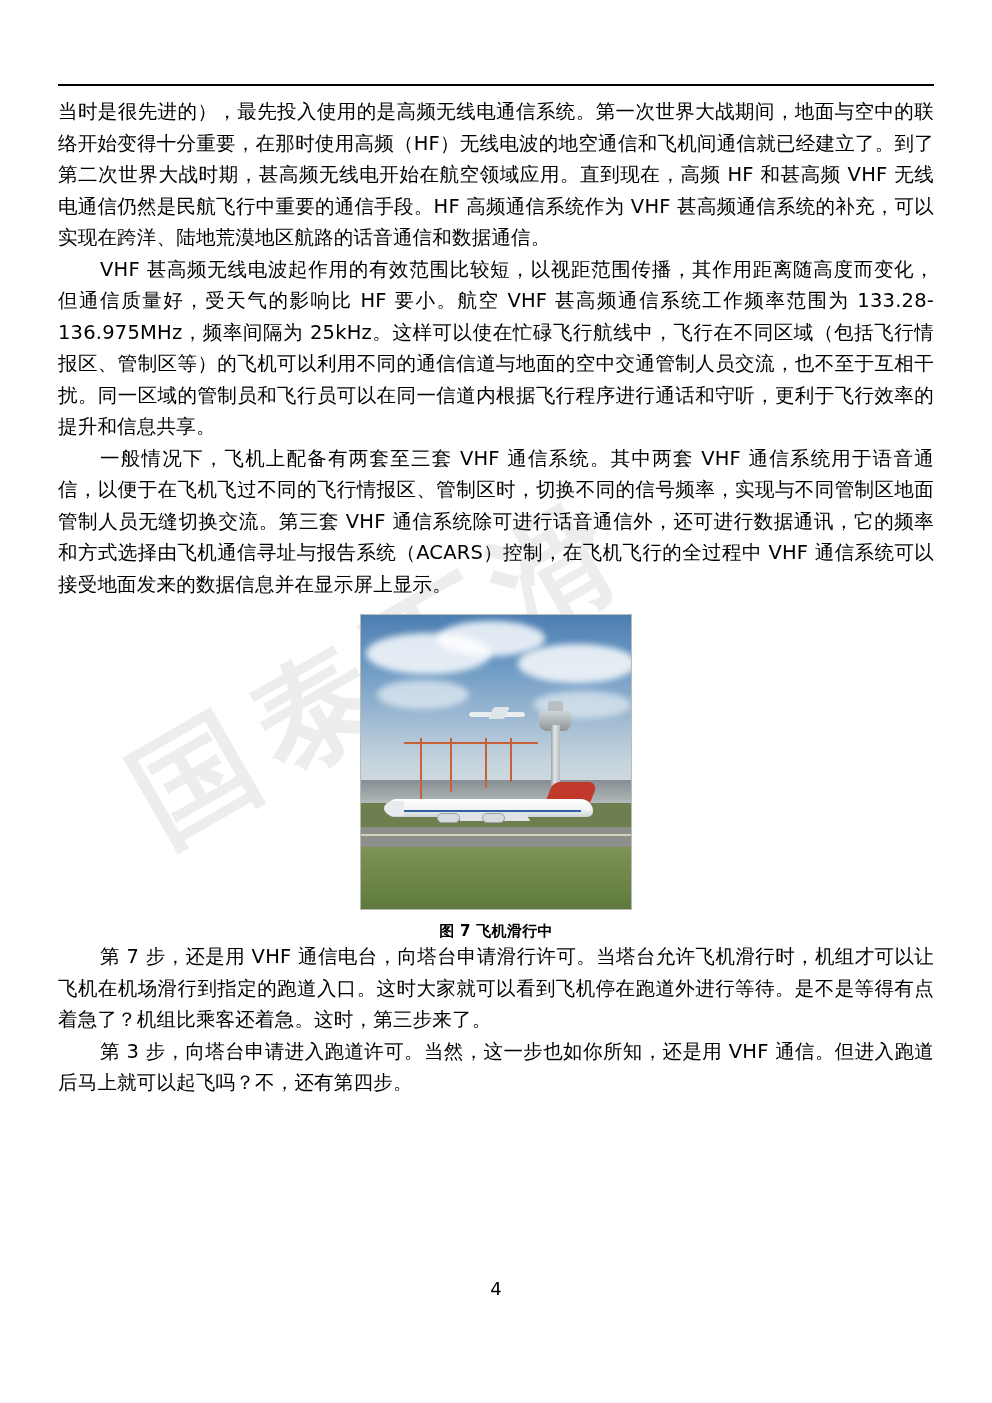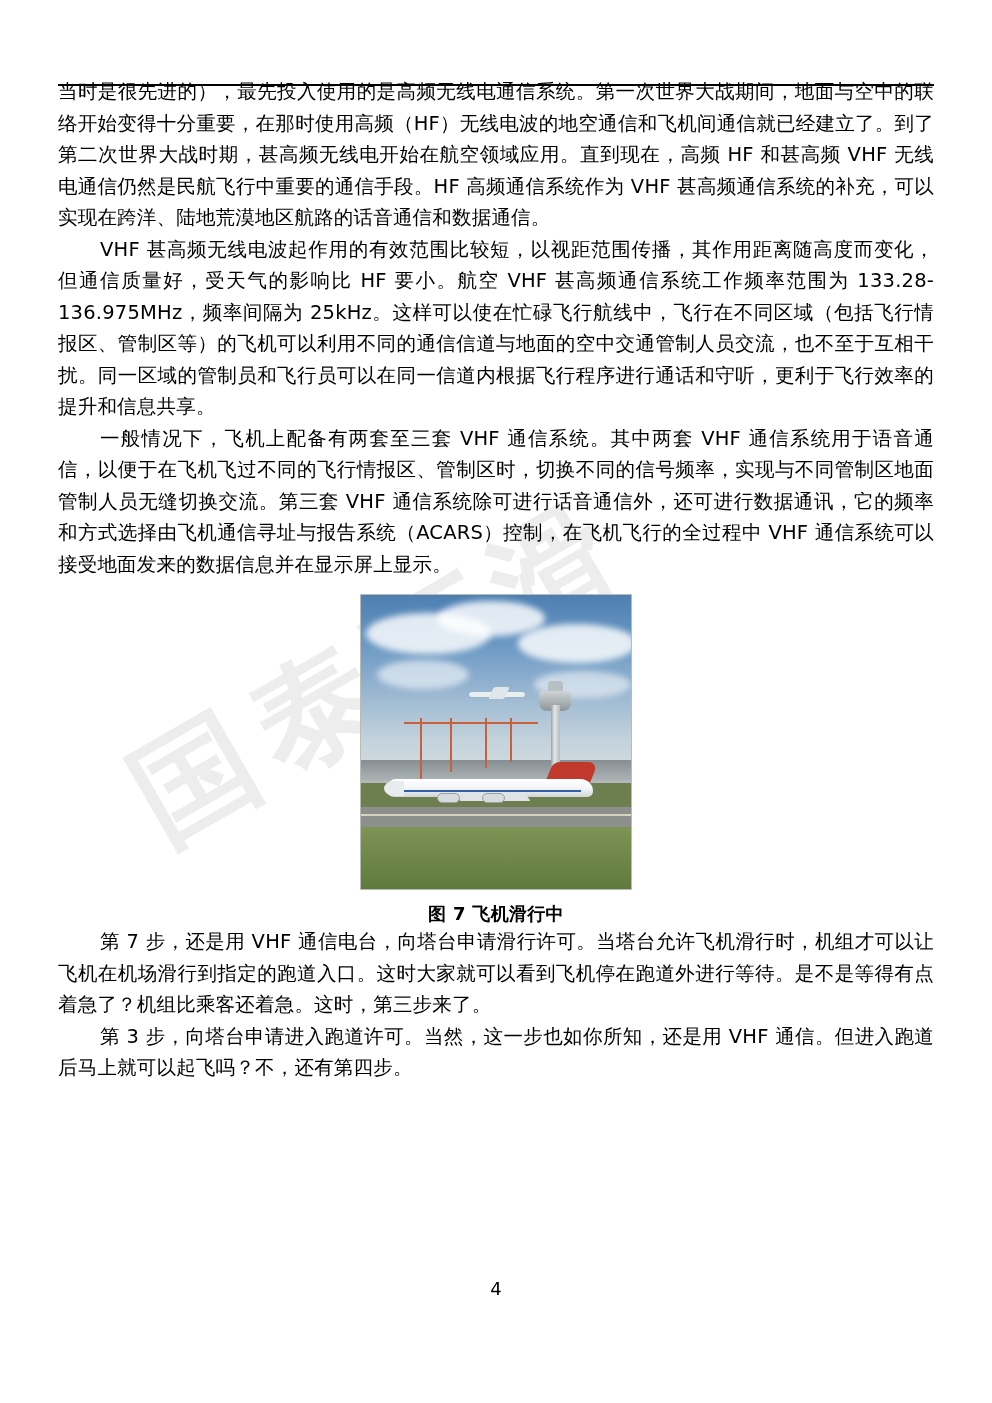--- a/index.html
+++ b/index.html
@@ -26,21 +26,21 @@
     position: absolute;
     left: 58px;
     top: 84px;
     width: 876px;
     height: 2px;
     background: #000;
   }
   .content {
     position: absolute;
     left: 58px;
-    top: 76px;
+    top: 96px;
     width: 876px;
   }
   p.body-text {
     margin: 0 0 0 0;
     font-family: "DejaVu Sans", "Liberation Sans", sans-serif;
     font-size: 19.5px;
     line-height: 31.5px;
     text-align: justify;
     text-justify: inter-ideograph;
     letter-spacing: 0.2px;
@@ -224,21 +224,21 @@
     background: #d7dbdd;
     border-radius: 6px;
     border: 1px solid #9aa1a5;
     box-sizing: border-box;
   }
   .e1 { left: 24%; }
   .e2 { left: 46%; }
   .figure-caption {
     margin-top: 8px;
     font-family: "DejaVu Sans", "Liberation Sans", sans-serif;
-    font-size: 18px;
+    font-size: 15px;
     font-weight: bold;
     text-align: center;
     color: #000;
     letter-spacing: .3px;
   }
   .watermark {
     position: absolute;
     left: 170px;
     top: 560px;
     width: 640px;

